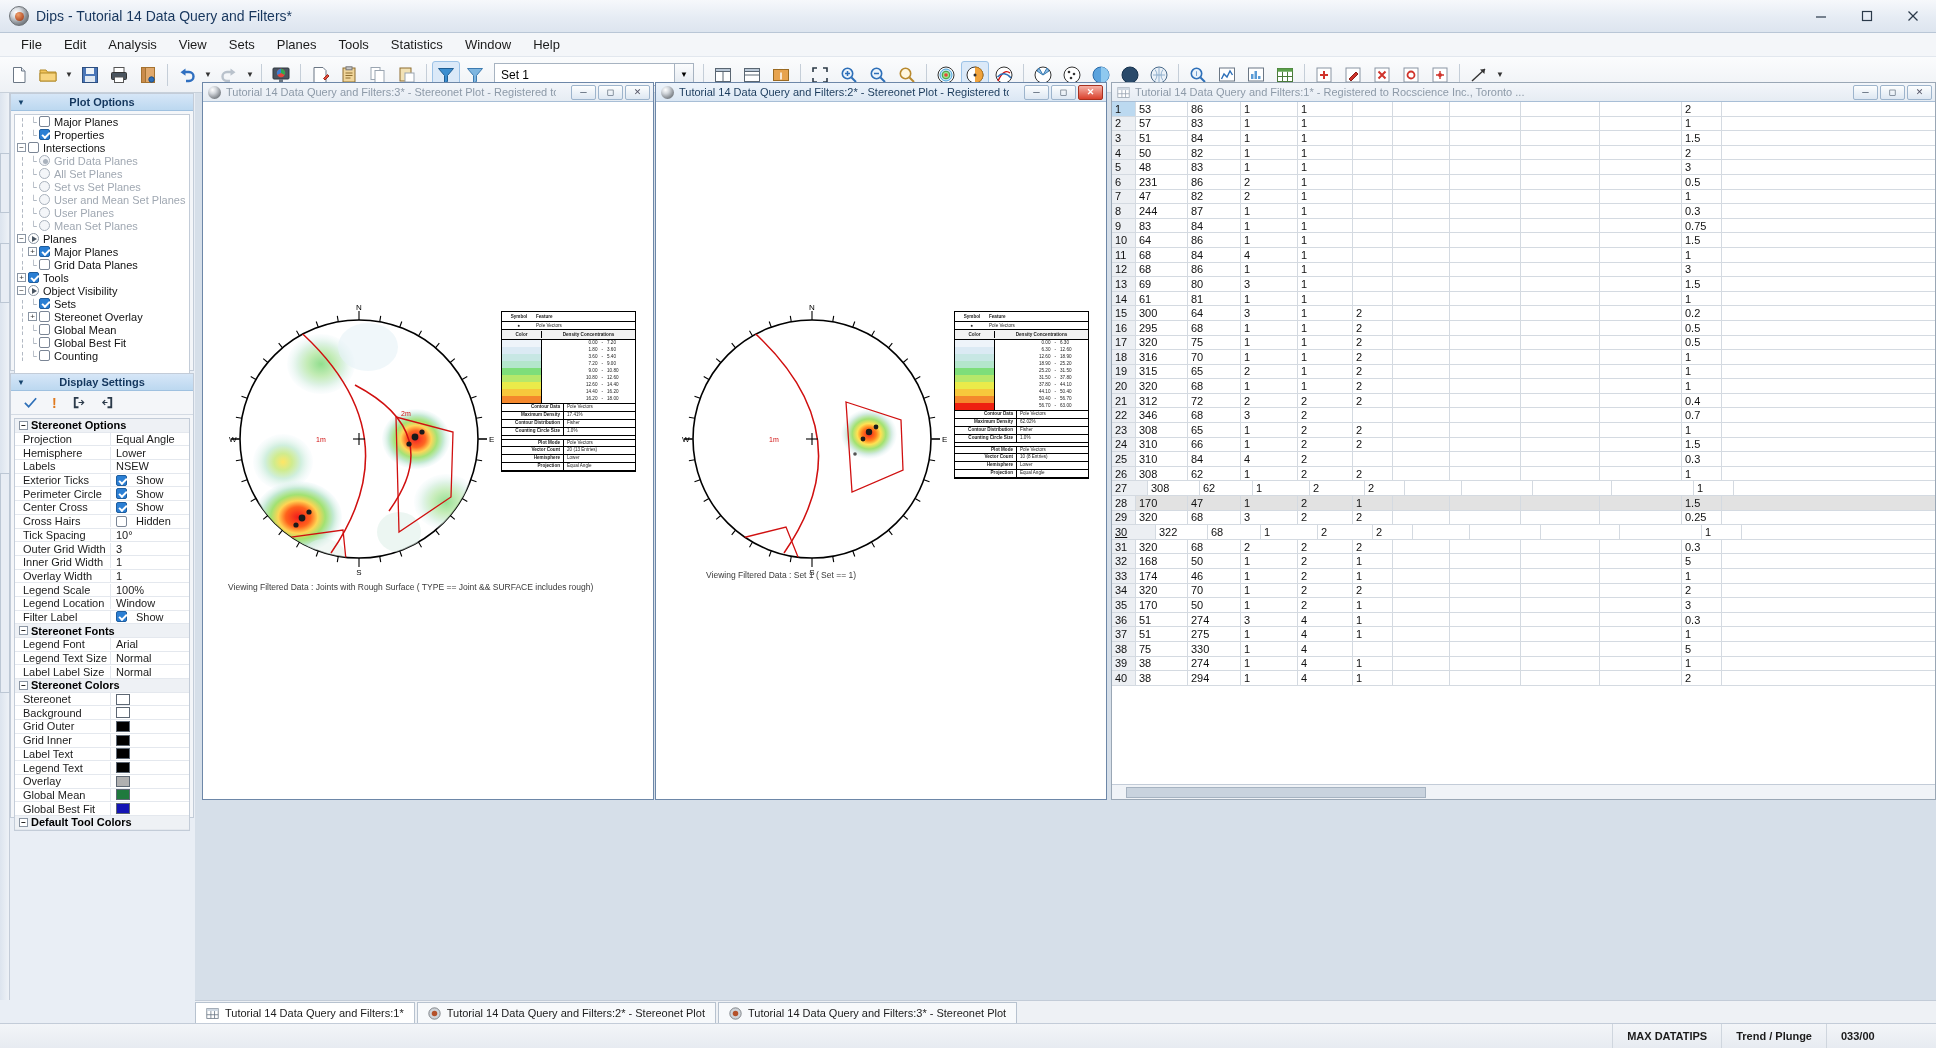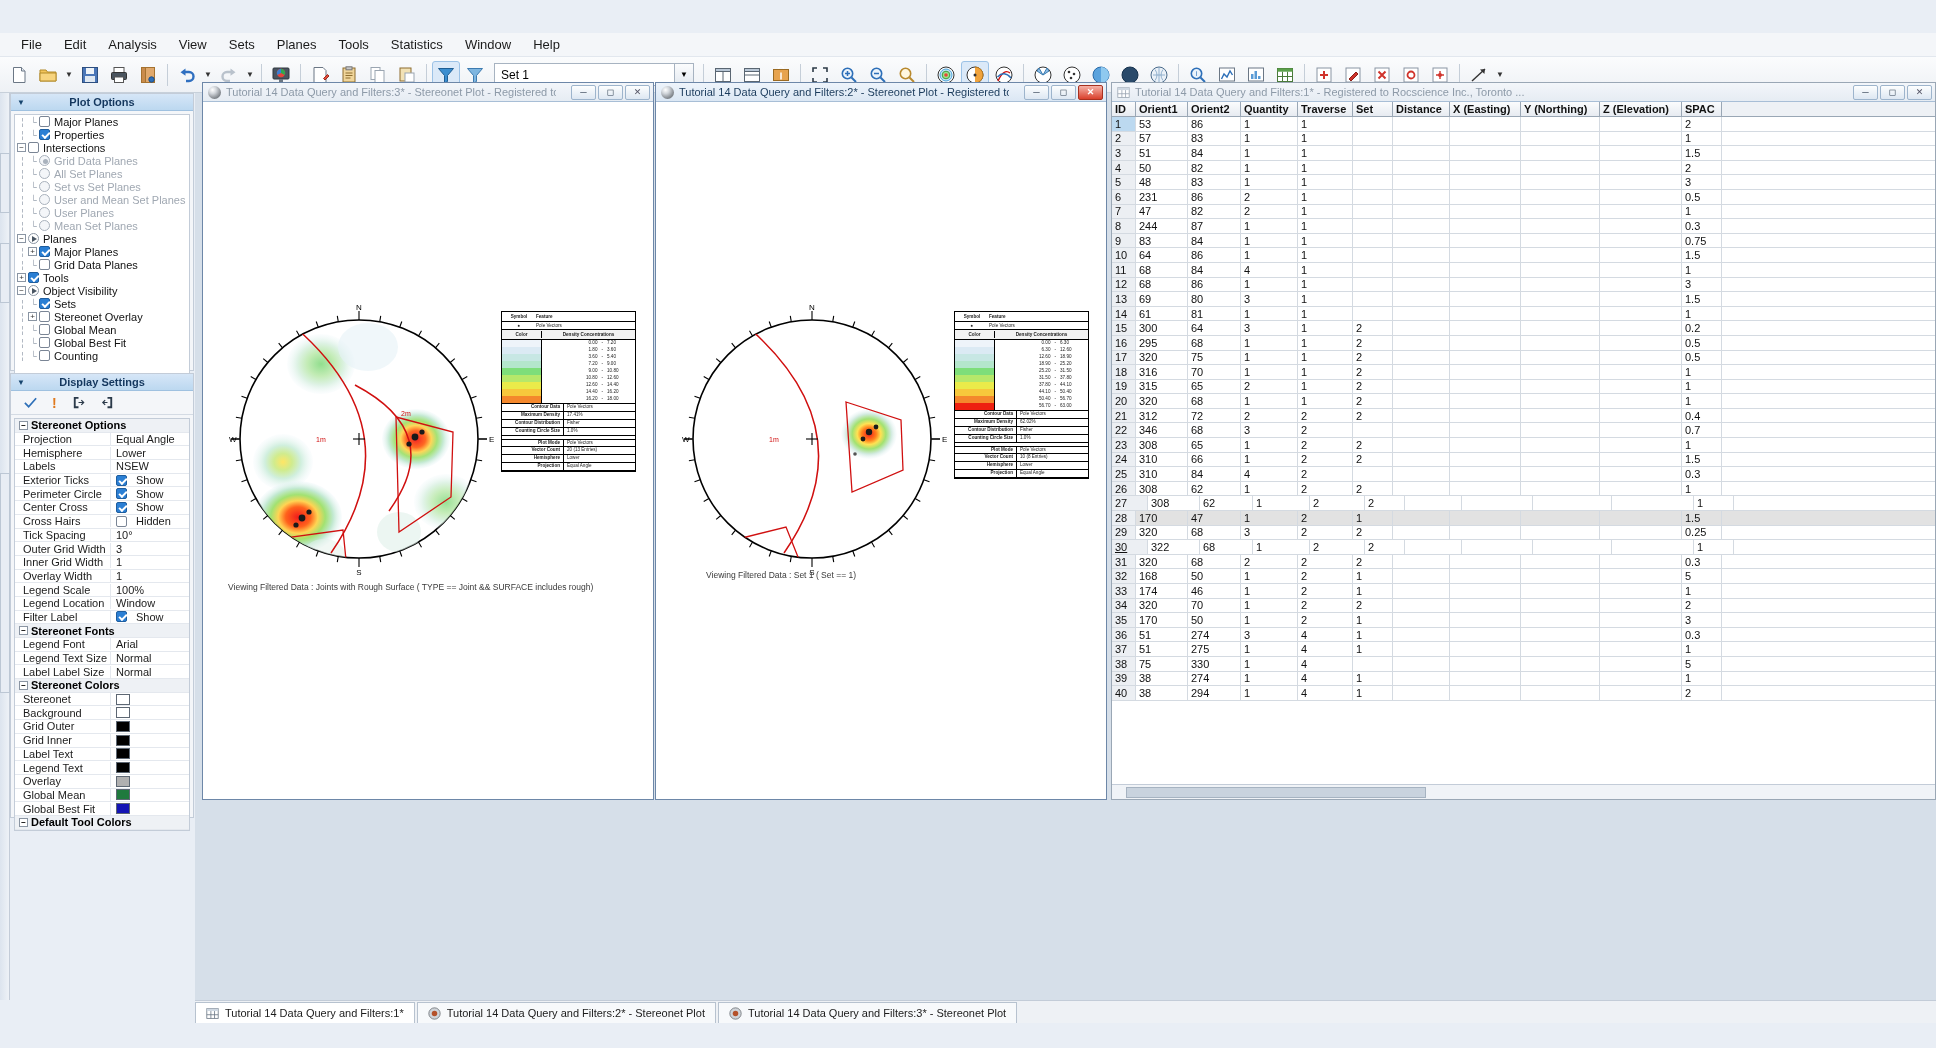--- a/index.html
+++ b/index.html
@@ -211,20 +211,42 @@
     display: flex; align-items: center; font-size: 11px; font-weight: bold; color: #1b1b1b;
   }
   .sb-cell { padding: 0 14px; height: 25px; display: flex; align-items: center; border-left: 1px solid #cfd6de; }
   svg { display:block; }
 </style>
 </head>
 <body>
 
 <div id="app">
 
+  <div class="titlebar">
+    <div class="tb-icon"></div>
+    <div class="tb-title">Dips - Tutorial 14 Data Query and Filters*</div>
+    <div class="tb-btns">
+      <div class="tb-btn">
+        <svg class="ico" viewBox="0 0 20 20">
+            <line x1="5" y1="11" x2="15" y2="11" stroke="#2b3a4a" stroke-width="1.2"></line>
+          </svg>
+      </div>
+      <div class="tb-btn">
+        <svg class="ico" viewBox="0 0 20 20">
+            <rect x="5.5" y="5.5" width="9" height="9" fill="none" stroke="#2b3a4a" stroke-width="1.2"></rect>
+          </svg>
+      </div>
+      <div class="tb-btn close">
+        <svg class="ico" viewBox="0 0 20 20">
+            <line x1="5.5" y1="5.5" x2="14.5" y2="14.5" stroke="currentColor" stroke-width="1.3"></line>
+            <line x1="14.5" y1="5.5" x2="5.5" y2="14.5" stroke="currentColor" stroke-width="1.3"></line>
+          </svg>
+      </div>
+    </div>
+  </div>
 
   <div class="menubar" id="menubar">
       <div class="menu-item">File</div>
       <div class="menu-item">Edit</div>
       <div class="menu-item">Analysis</div>
       <div class="menu-item">View</div>
       <div class="menu-item">Sets</div>
       <div class="menu-item">Planes</div>
       <div class="menu-item">Tools</div>
       <div class="menu-item">Statistics</div>
@@ -1279,33 +1301,20 @@
             </svg>
         </span>
         <span style="overflow:hidden;white-space:nowrap;max-width:600px;">Tutorial 14 Data Query and Filters:1* - Registered to Rocscience Inc., Toronto ...</span>
         <span class="mdi-btns">
           <span class="mdi-b">─</span>
           <span class="mdi-b">◻</span>
           <span class="mdi-b xg">✕</span>
         </span>
       </div>
       <div class="mdi-body">
-        <div class="dtbl-head" id="dthead">
-            <div class="dth" style="width: 24px;">ID</div>
-            <div class="dth" style="width: 52px;">Orient1</div>
-            <div class="dth" style="width: 53px;">Orient2</div>
-            <div class="dth" style="width: 57px;">Quantity</div>
-            <div class="dth" style="width: 55px;">Traverse</div>
-            <div class="dth" style="width: 40px;">Set</div>
-            <div class="dth" style="width: 57px;">Distance</div>
-            <div class="dth" style="width: 71px;">X (Easting)</div>
-            <div class="dth" style="width: 79px;">Y (Northing)</div>
-            <div class="dth" style="width: 82px;">Z (Elevation)</div>
-            <div class="dth" style="width: 40px;">SPAC</div>
-          </div>
         <div id="dtbody">
             <div class="dtr first">
               <div class="dtd idcell" style="width: 24px;">1</div>
               <div class="dtd" style="width: 52px;">53</div>
               <div class="dtd" style="width: 53px;">86</div>
               <div class="dtd" style="width: 57px;">1</div>
               <div class="dtd" style="width: 55px;">1</div>
               <div class="dtd" style="width: 40px;"></div>
               <div class="dtd" style="width: 57px;"></div>
               <div class="dtd" style="width: 71px;"></div>
@@ -1671,21 +1680,21 @@
               <div class="dtd" style="width: 57px;">3</div>
               <div class="dtd" style="width: 55px;">2</div>
               <div class="dtd" style="width: 40px;">2</div>
               <div class="dtd" style="width: 57px;"></div>
               <div class="dtd" style="width: 71px;"></div>
               <div class="dtd" style="width: 79px;"></div>
               <div class="dtd" style="width: 82px;"></div>
               <div class="dtd" style="width: 40px;">0.25</div>
             </div>
             <div class="dtr">
-              <div class="dtd idcell" style="width: 36px; text-decoration: underline;">30</div>
+              <div class="dtd idcell" style="width: 44px; text-decoration: underline;">30</div>
               <div class="dtd" style="width: 52px;">322</div>
               <div class="dtd" style="width: 53px;">68</div>
               <div class="dtd" style="width: 57px;">1</div>
               <div class="dtd" style="width: 55px;">2</div>
               <div class="dtd" style="width: 40px;">2</div>
               <div class="dtd" style="width: 57px;"></div>
               <div class="dtd" style="width: 71px;"></div>
               <div class="dtd" style="width: 79px;"></div>
               <div class="dtd" style="width: 82px;"></div>
               <div class="dtd" style="width: 40px;">1</div>
@@ -1855,14 +1864,20 @@
         <span>
           <svg width="13" height="13" viewBox="0 0 16 16">
             <circle cx="8" cy="8" r="7" fill="#cfd4d9" stroke="#6e7378"></circle>
             <circle cx="8" cy="8" r="3.4" fill="#b4512a"></circle>
           </svg>
         </span>
         <span>Tutorial 14 Data Query and Filters:3* - Stereonet Plot</span>
       </div>
     </div>
 
+  <div class="statusbar">
+    <div style="flex:1"></div>
+    <div class="sb-cell">MAX DATATIPS</div>
+    <div class="sb-cell">Trend / Plunge</div>
+    <div class="sb-cell" style="width:110px;">033/00</div>
+  </div>
 
 </div>
 
 </body></html>

